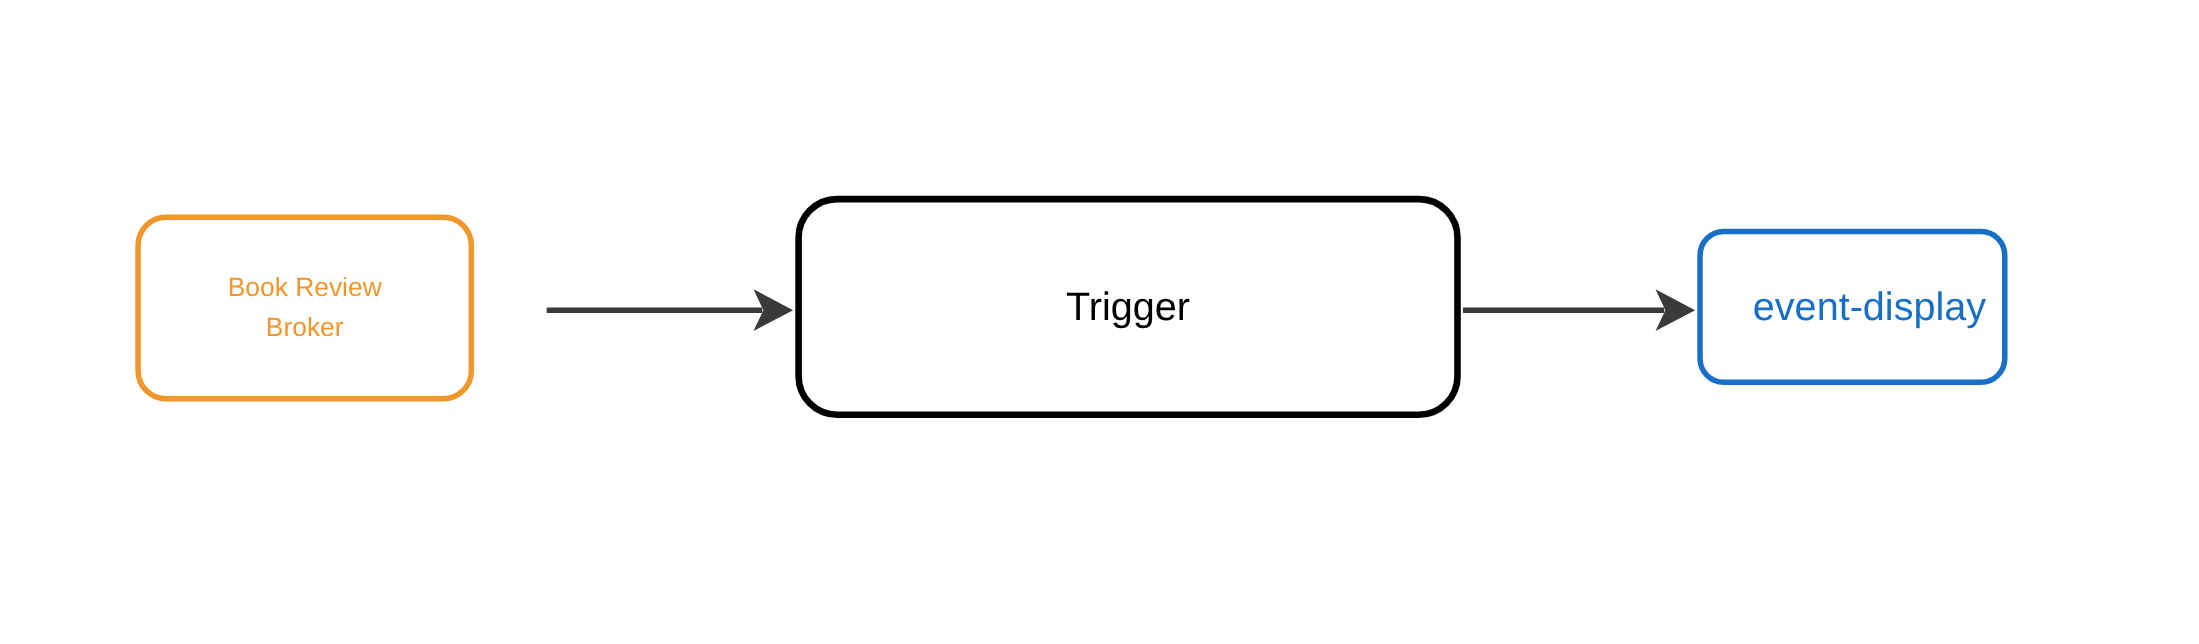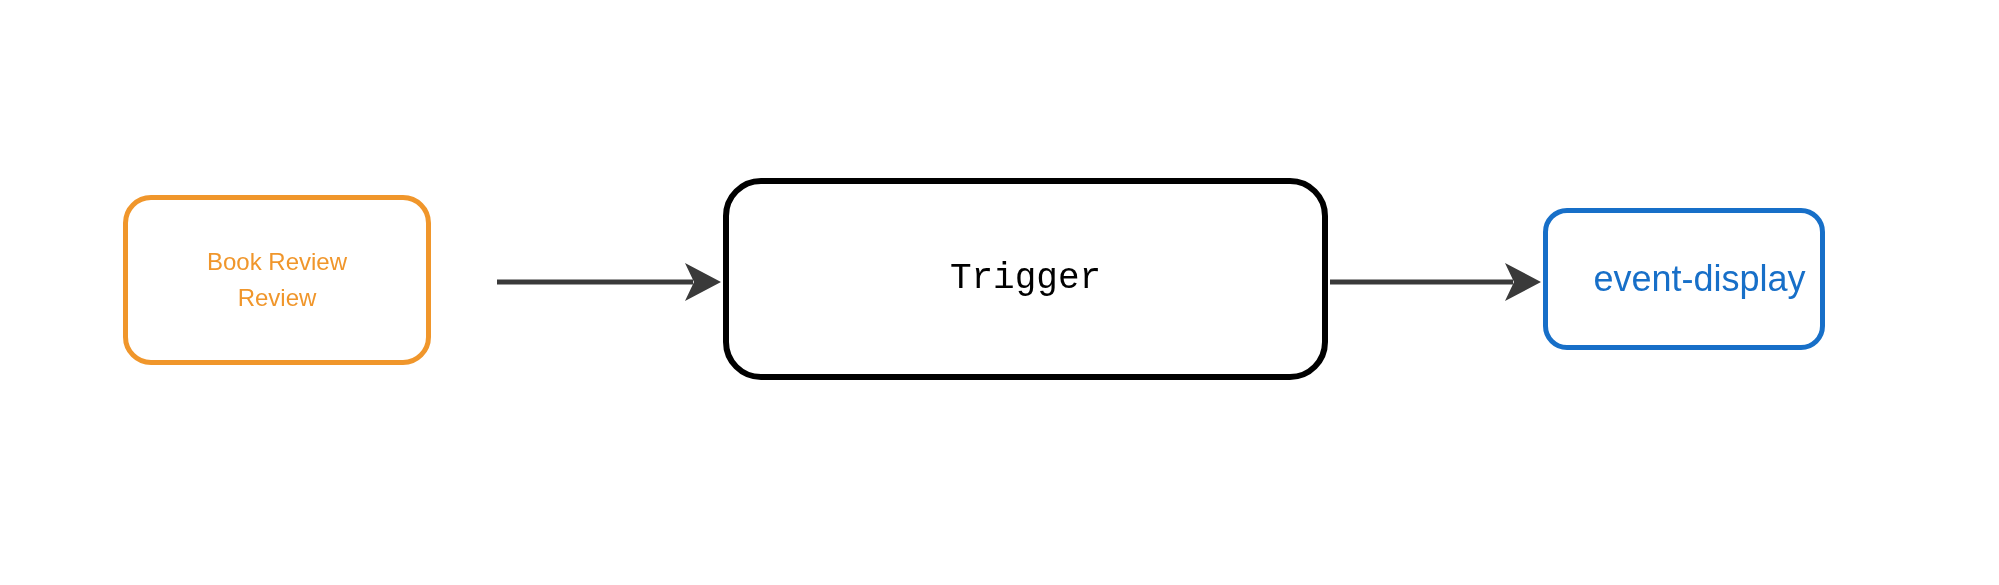--- a/index.html
+++ b/index.html
@@ -36,21 +36,20 @@
     border: 5px solid var(--broker-accent);
     border-radius: 28px;
     color: var(--broker-accent);
     font-size: 24px;
   }
   .node-trigger {
     left: 723px; top: 178px; width: 605px; height: 202px;
     border: 6px solid var(--trigger-accent);
     border-radius: 38px;
     color: #000000;
-    font-family: Liberation Mono, monospace;
   }
   .node-display {
     left: 1543px; top: 208px; width: 282px; height: 142px;
     border: 5px solid var(--display-accent);
     border-radius: 24px;
     color: var(--display-accent);
     padding-left: 31px;
   }
   .node-label span { display: block; }
   .edge { position: absolute; top: 260px; height: 44px; }
@@ -61,21 +60,21 @@
   .edge path { fill: var(--edge-color); }
 </style>
 </head>
 <body>
 
 <div class="canvas">
 
   <div class="node node-broker">
     <div class="node-label">
       <span>Book Review</span>
-      <span>Review</span>
+      <span>Broker</span>
     </div>
   </div>
 
   <div class="edge edge-1">
     <svg viewBox="0 0 228 44" xmlns="http://www.w3.org/2000/svg">
       <line x1="2" y1="22" x2="198" y2="22"></line>
       <path d="M 226 22 L 190 3 L 199 22 L 190 41 Z"></path>
     </svg>
   </div>
 

